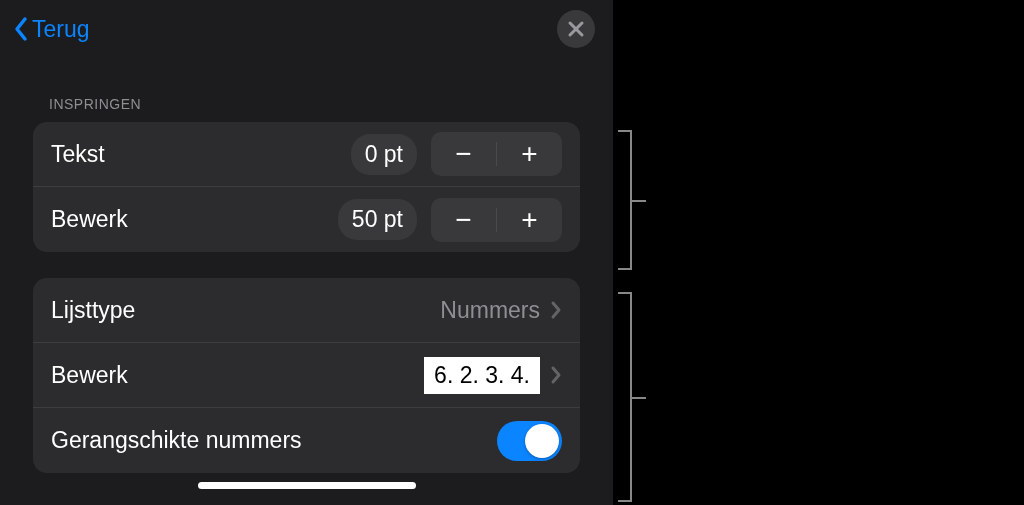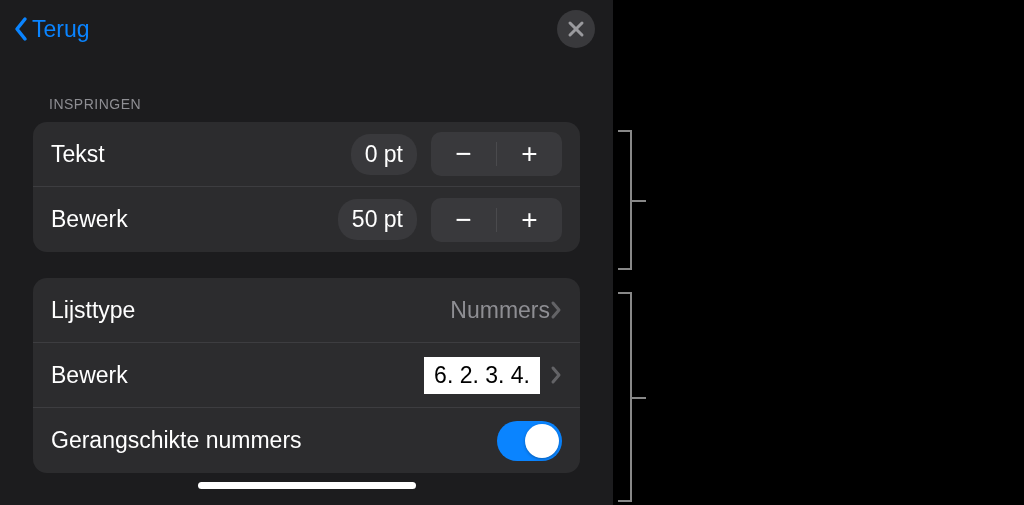--- a/index.html
+++ b/index.html
@@ -103,20 +103,21 @@
   .stepper .sep {
     width: 1px;
     background: #4a4a4d;
     height: 24px;
     align-self: center;
     padding: 0;
   }
   .gray-value {
     color: #8e8e93;
     font-size: 23px;
+    margin-right: 10px;
   }
   .chevron {
     color: #636366;
   }
   .white-chip {
     background: #fff;
     color: #000;
     font-size: 23px;
     padding: 5px 10px;
     margin-right: 10px;

